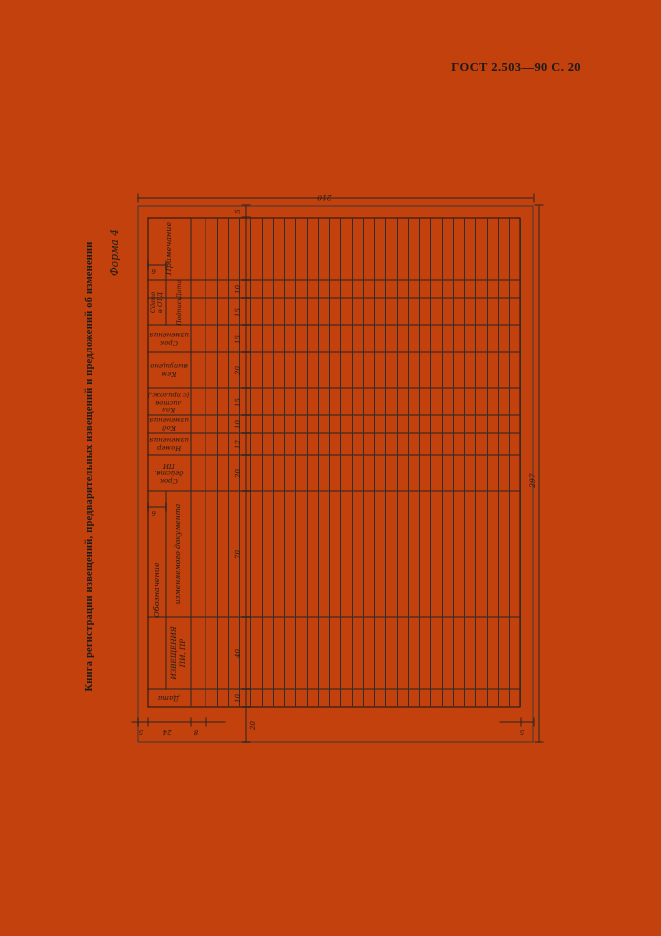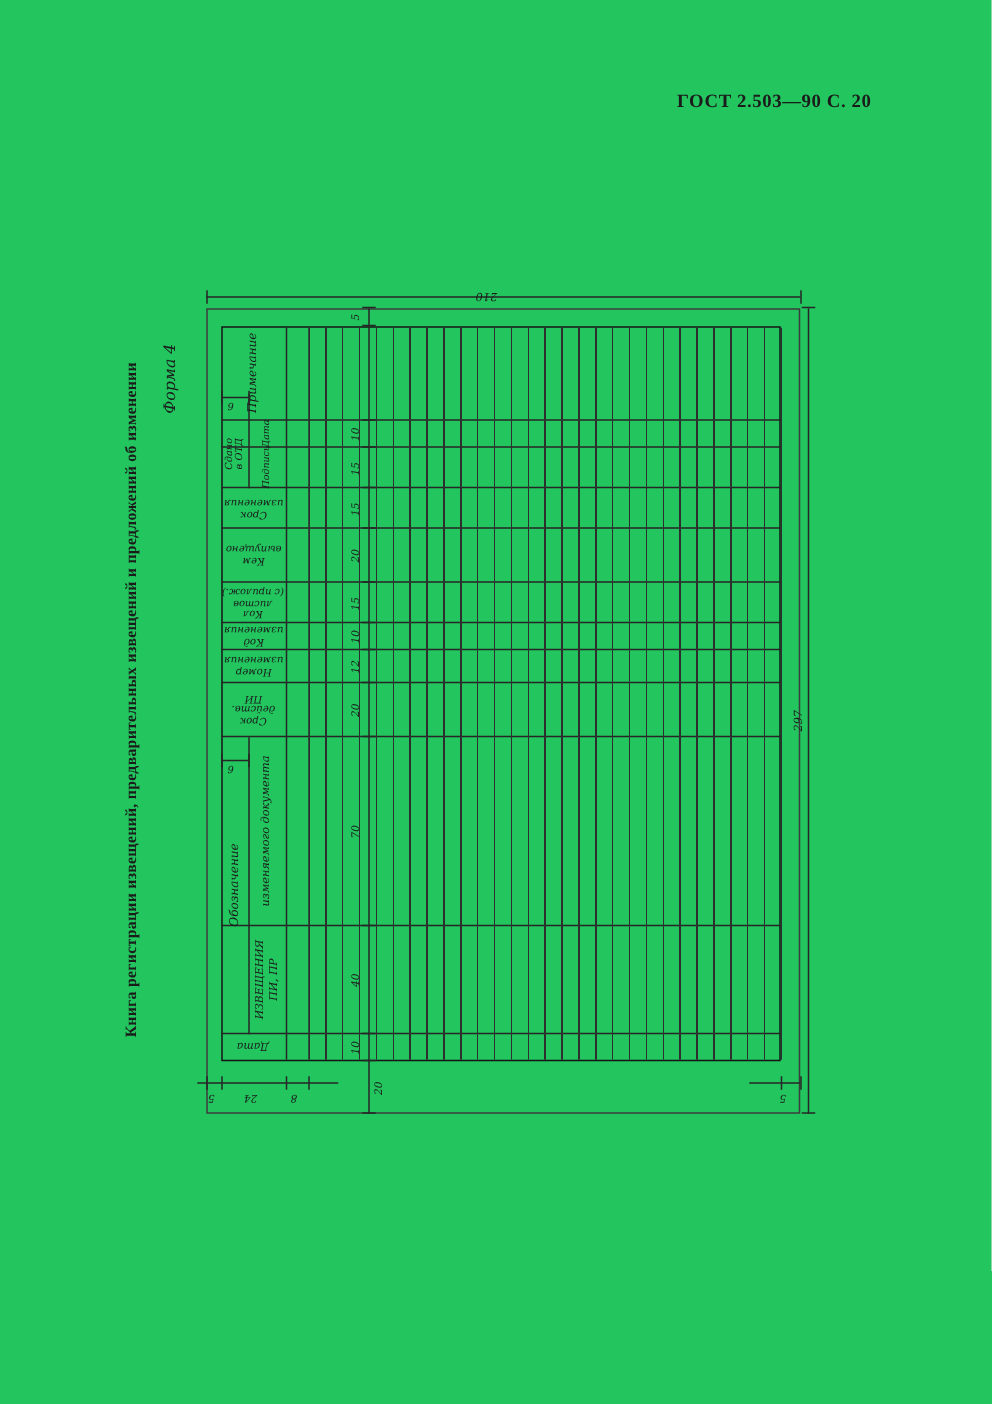--- a/index.html
+++ b/index.html
@@ -1,16 +1,16 @@
 <!DOCTYPE html>
 <html><head>
 <meta charset="utf-8">
 <style>
   html,body{margin:0;padding:0;background:#e8e8e8;}
-  .canvas{position:relative;width:661px;height:936px;background:#22c55e;overflow:hidden;
+  .canvas{position:relative;width:661px;height:936px;background:#c2410c;overflow:hidden;
           font-family:"DejaVu Serif", serif;color:#1b1b1b;}
   .gost-header{position:absolute;top:60px;right:80px;font-family:"Liberation Serif",serif;
                font-weight:bold;font-size:12.5px;letter-spacing:.4px;}
   .side-caption{position:absolute;left:-143px;top:459px;width:466px;height:15px;
                 transform:rotate(-90deg);font-family:"Liberation Serif",serif;font-weight:bold;
                 font-size:10.5px;text-align:center;letter-spacing:.2px;}
   .form-label{position:absolute;left:88px;top:246px;width:52px;height:13px;transform:rotate(-90deg);
               font-style:italic;font-size:10.5px;text-align:center;}
   .rotor{position:absolute;left:66.5px;top:275.5px;width:537px;height:396px;
          transform:rotate(-90deg);transform-origin:center;}

